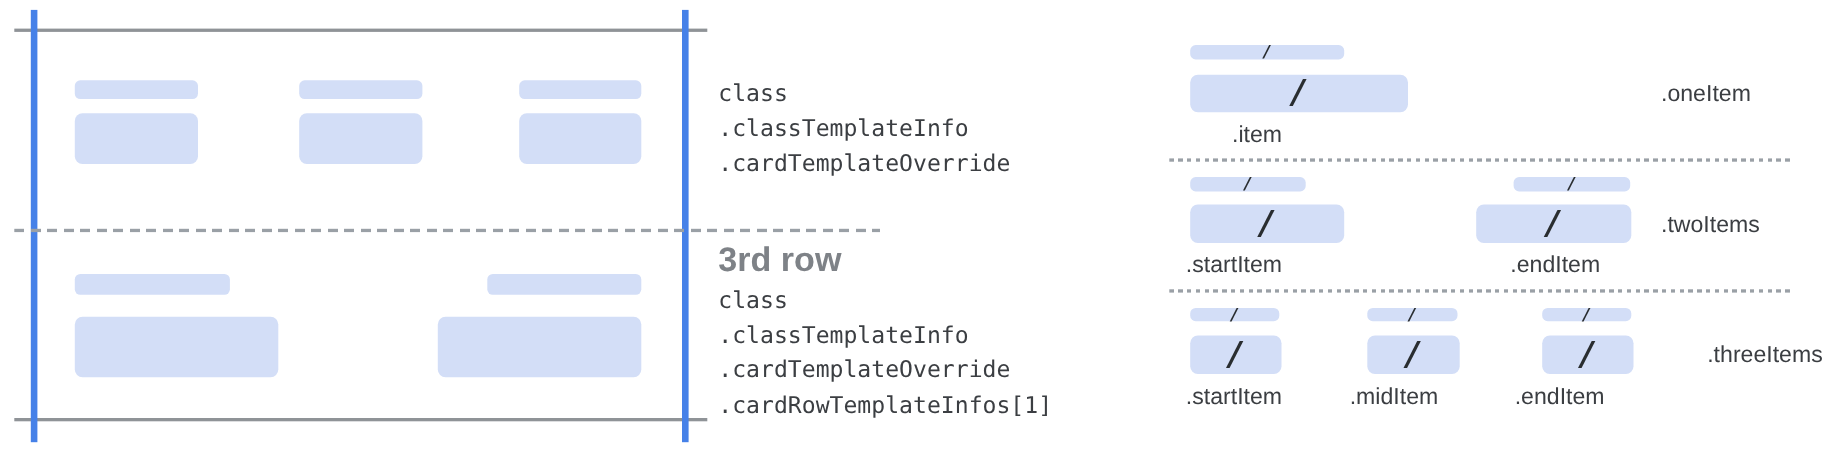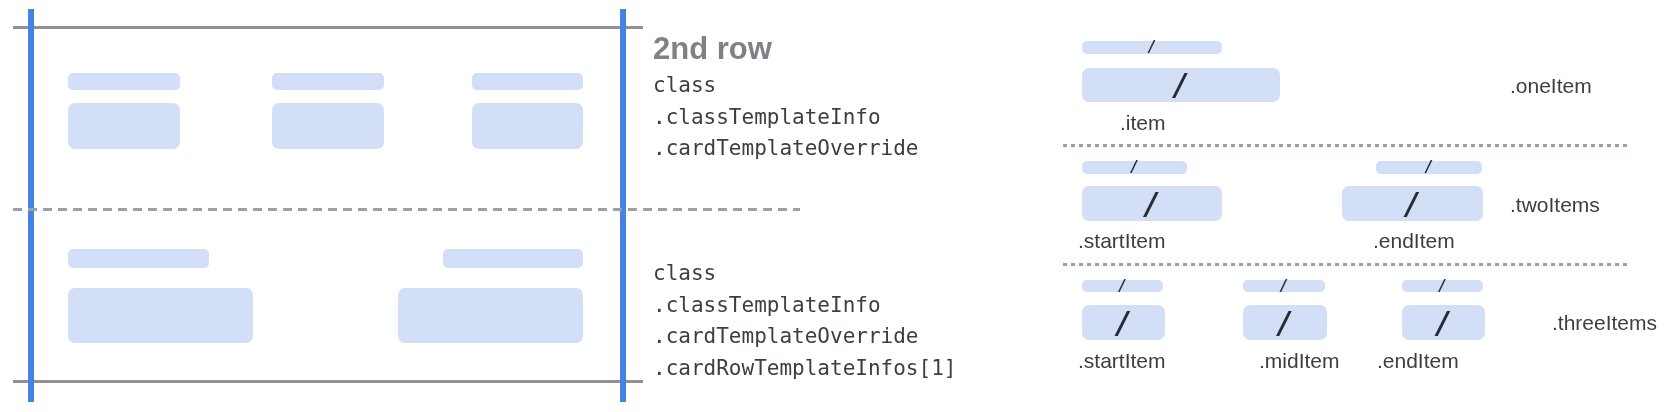--- a/index.html
+++ b/index.html
@@ -52,27 +52,27 @@
     <div class="abs bar bar-lg" style="left:472px;top:103px;width:111px;height:46px;"></div>
   </div>
 
   <div class="abs">
     <div class="abs bar bar-sm" style="left:68px;top:249px;width:141px;height:19px;"></div>
     <div class="abs bar bar-lg" style="left:68px;top:288px;width:185px;height:55px;"></div>
     <div class="abs bar bar-sm" style="left:443px;top:249px;width:140px;height:19px;"></div>
     <div class="abs bar bar-lg" style="left:398px;top:288px;width:185px;height:55px;"></div>
   </div>
 
-  <div class="abs heading" style="left:653px;top:31px;">2nd row</div>
   <div class="abs" style="left:653px;top:70px;">
     <div class="code">class</div>
     <div class="code">.classTemplateInfo</div>
     <div class="code">.cardTemplateOverride</div>
   </div>
 
+  <div class="abs heading" style="left:653px;top:218px;">3rd row</div>
   <div class="abs" style="left:653px;top:258px;">
     <div class="code">class</div>
     <div class="code">.classTemplateInfo</div>
     <div class="code">.cardTemplateOverride</div>
     <div class="code">.cardRowTemplateInfos[1]</div>
   </div>
 
   <div class="abs">
     <div class="abs bar bar-sm" style="left:1082px;top:41px;width:140px;height:13px;">
       <span class="slash slash-sm">/</span>
@@ -114,21 +114,21 @@
       <span class="slash slash-lg">/</span>
     </div>
     <div class="abs label" style="left:1078px;top:348px;">.startItem</div>
 
     <div class="abs bar bar-sm" style="left:1243px;top:280px;width:82px;height:12px;">
       <span class="slash slash-sm">/</span>
     </div>
     <div class="abs bar bar-lg" style="left:1243px;top:305px;width:84px;height:35px;">
       <span class="slash slash-lg">/</span>
     </div>
-    <div class="abs label" style="left:1227px;top:348px;margin-left:32px;">.midItem</div>
+    <div class="abs label" style="left:1227px;top:348px;">.midItem</div>
 
     <div class="abs bar bar-sm" style="left:1402px;top:280px;width:81px;height:12px;">
       <span class="slash slash-sm">/</span>
     </div>
     <div class="abs bar bar-lg" style="left:1402px;top:305px;width:83px;height:35px;">
       <span class="slash slash-lg">/</span>
     </div>
     <div class="abs label" style="left:1377px;top:348px;">.endItem</div>
 
     <div class="abs label" style="left:1510px;top:310px;margin-left:42px;">.threeItems</div>

